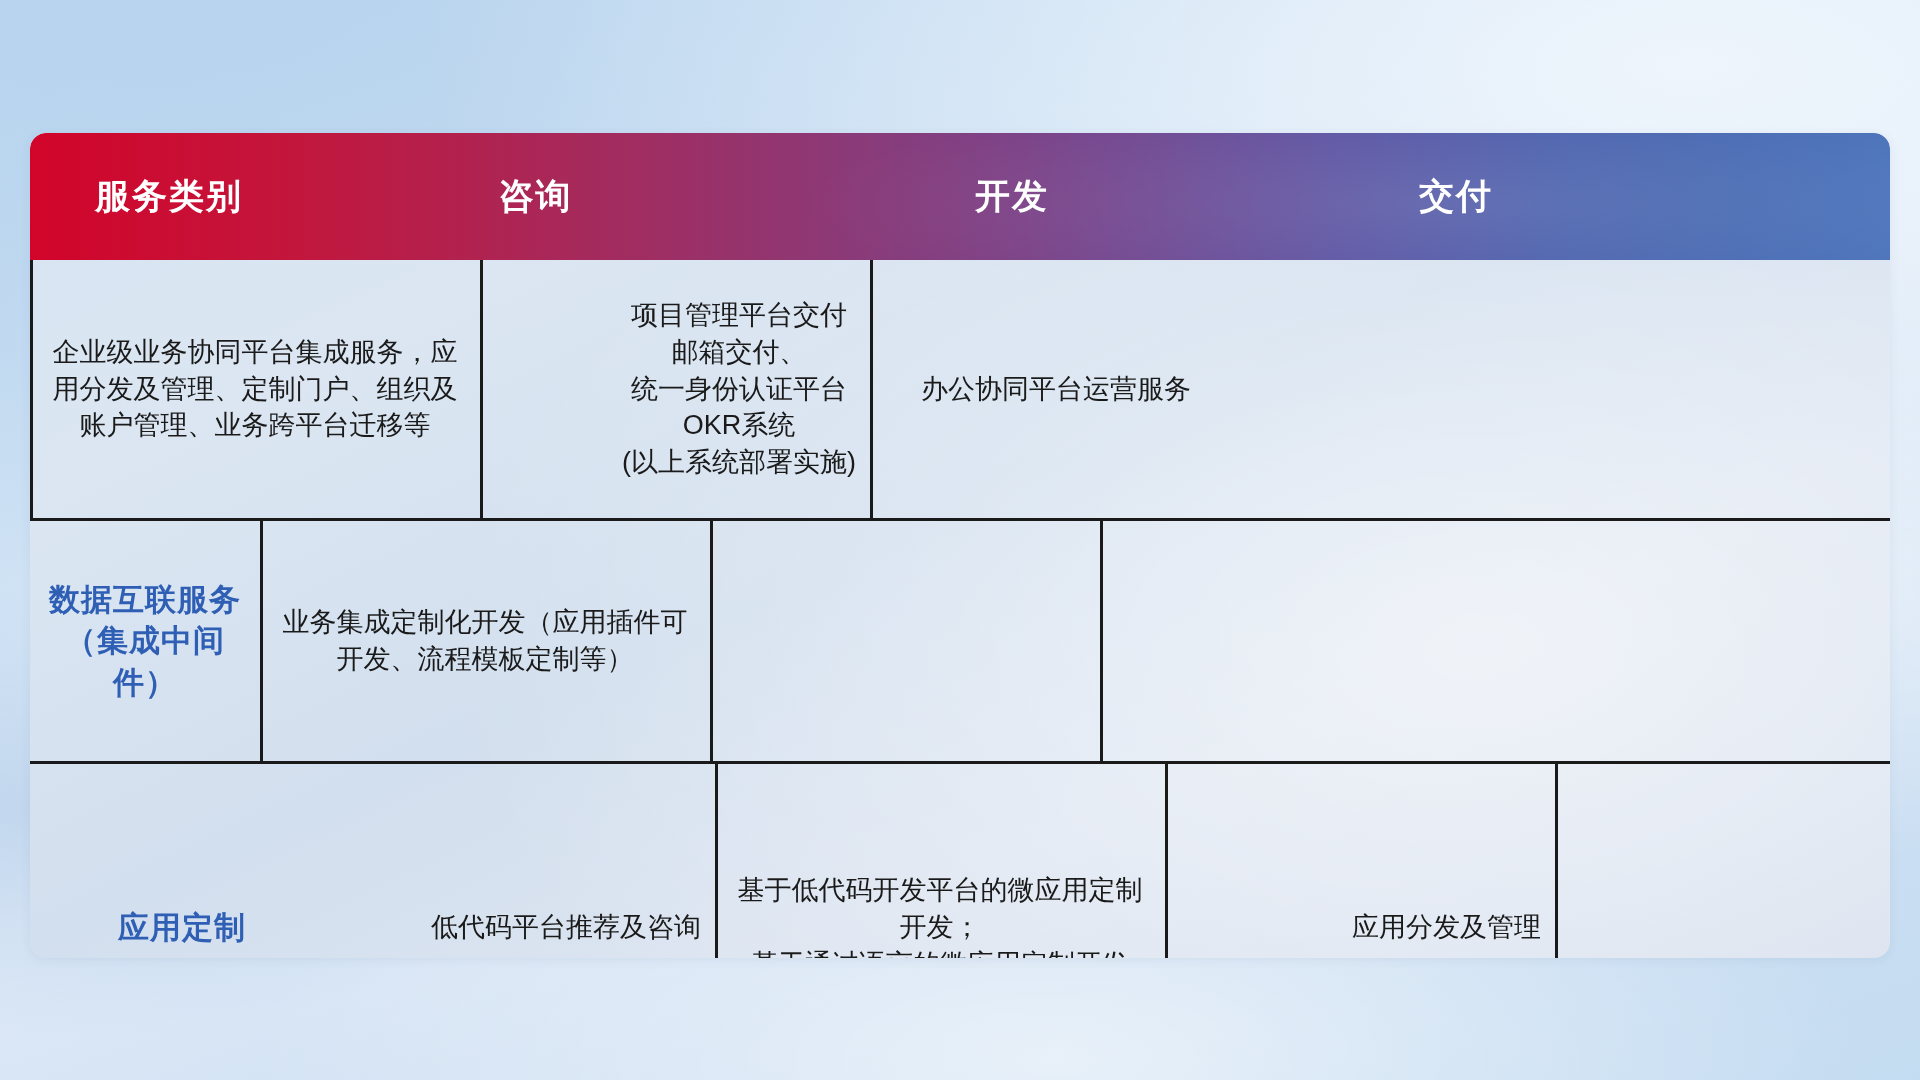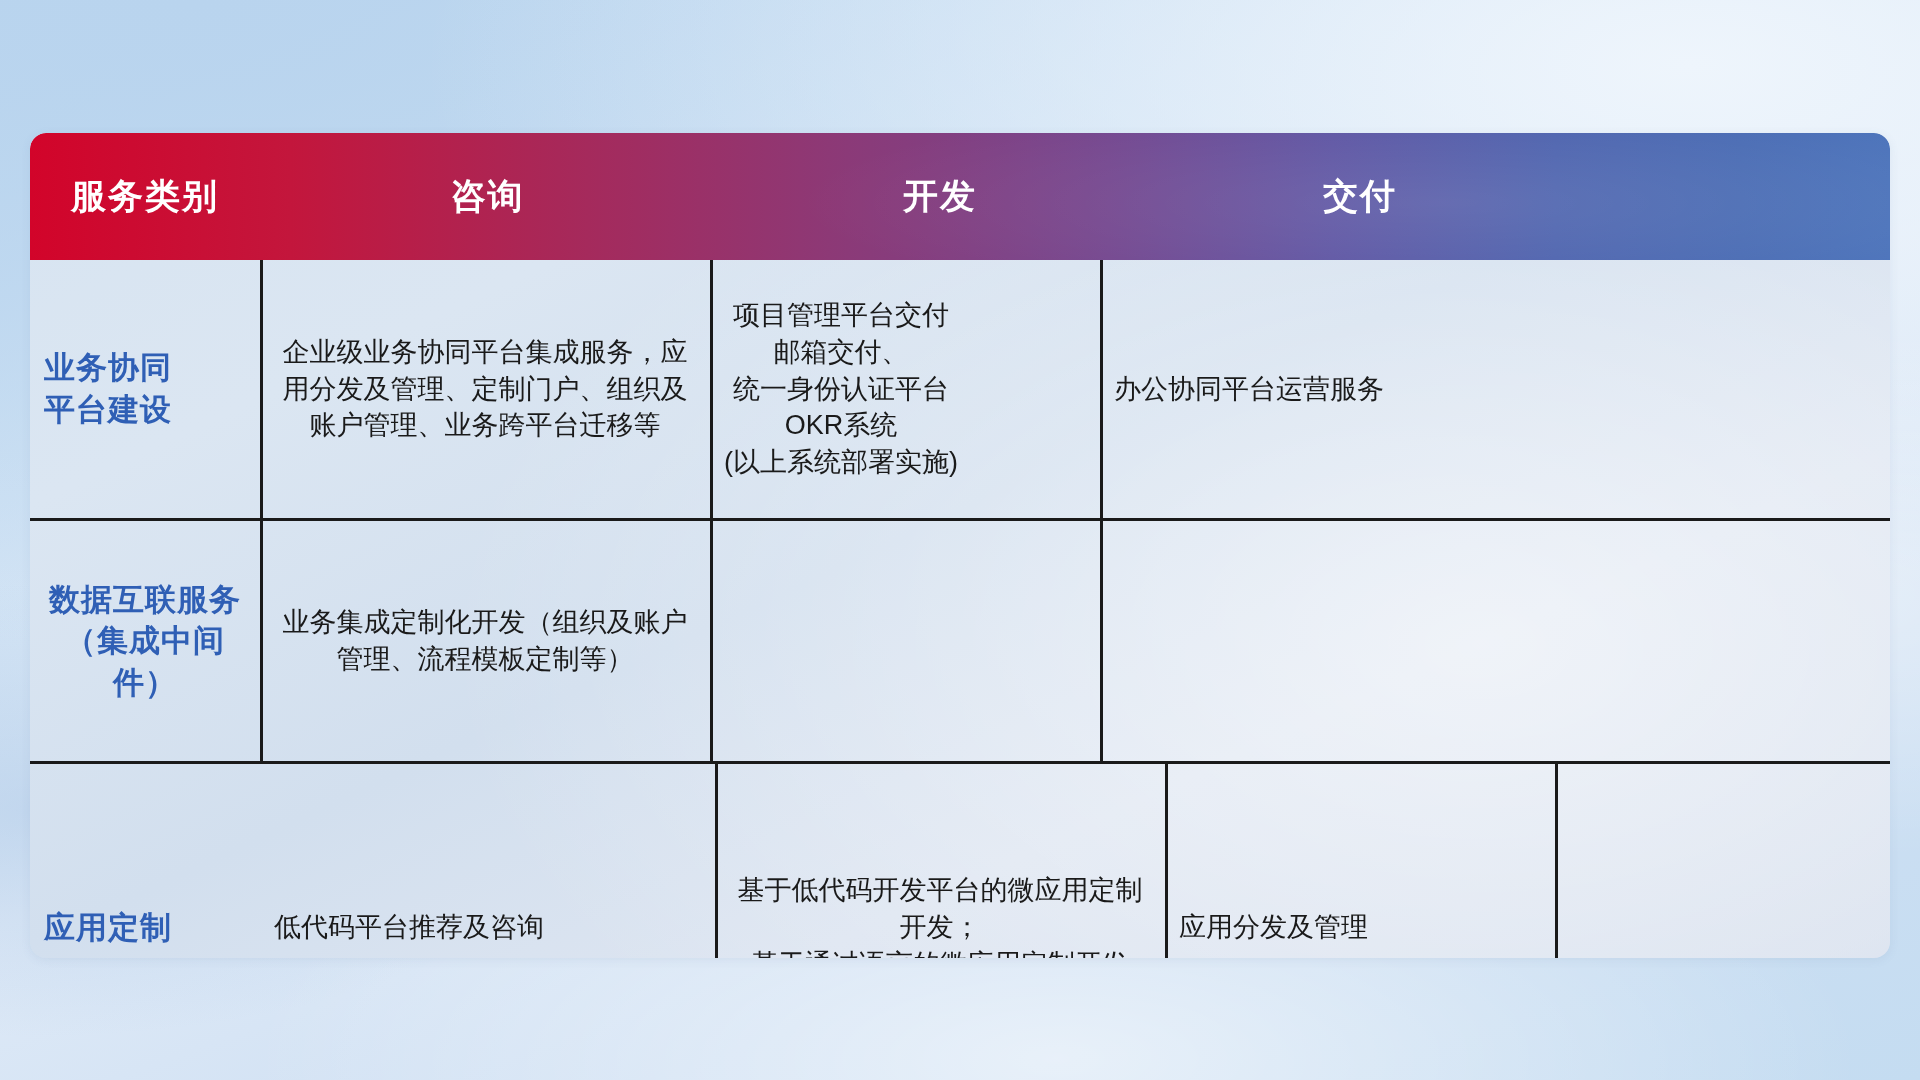--- a/index.html
+++ b/index.html
@@ -77,35 +77,36 @@
   .th {
     display: flex;
     align-items: center;
     justify-content: center;
     color: #ffffff;
     font-size: 35px;
     font-weight: bold;
     letter-spacing: 2px;
     position: relative;
     z-index: 2;
+    padding-left: 24px;
   }
 
   
   .tbody { position: relative; }
   .trow {
     display: flex;
     border-bottom: 3px solid #1a1a1a;
     position: relative;
   }
   .trow.last { border-bottom: none; }
   .tcell {
     box-sizing: border-box;
     display: flex;
     align-items: center;
-    justify-content: flex-start;
+    justify-content: flex-end;
     text-align: center;
     padding: 8px 14px;
     position: relative;
   }
   .tcell.divider-left::before {
     content: "";
     position: absolute;
     left: 0;
     top: 0;
     bottom: -3px;
@@ -149,26 +150,20 @@
   <div class="thead">
     <div class="th c0">服务类别</div>
     <div class="th c1">咨询</div>
     <div class="th c2">开发</div>
     <div class="th c3">交付</div>
   </div>
 
   <div class="tbody">
 
     <div class="trow r0">
-      <div class="tcell c0">
-        <div class="cat">
-          <div>业务协同</div>
-          <div>平台建设</div>
-        </div>
-      </div>
       <div class="tcell c2 divider-left">
         <div class="body-text">企业级业务协同平台集成服务，应用分发及管理、定制门户、组织及账户管理、业务跨平台迁移等</div>
       </div>
       <div class="tcell c3 divider-left">
         <div class="body-text" style="white-space:pre-line">项目管理平台交付
 邮箱交付、
 统一身份认证平台
 OKR系统
 (以上系统部署实施)</div>
       </div>
@@ -178,21 +173,21 @@
     </div>
 
     <div class="trow r1">
       <div class="tcell c0">
         <div class="cat">
           <div>数据互联服务</div>
           <div>（集成中间件）</div>
         </div>
       </div>
       <div class="tcell c2 divider-left">
-        <div class="body-text">业务集成定制化开发（组织及账户管理、流程模板定制等）</div>
+        <div class="body-text">业务集成定制化开发（应用插件可开发、流程模板定制等）</div>
       </div>
       <div class="tcell c3 divider-left">
         <div class="body-text"></div>
       </div>
       <div class="tcell c4 divider-left">
         <div class="body-text"></div>
       </div>
     </div>
 
     <div class="trow r2 last">

